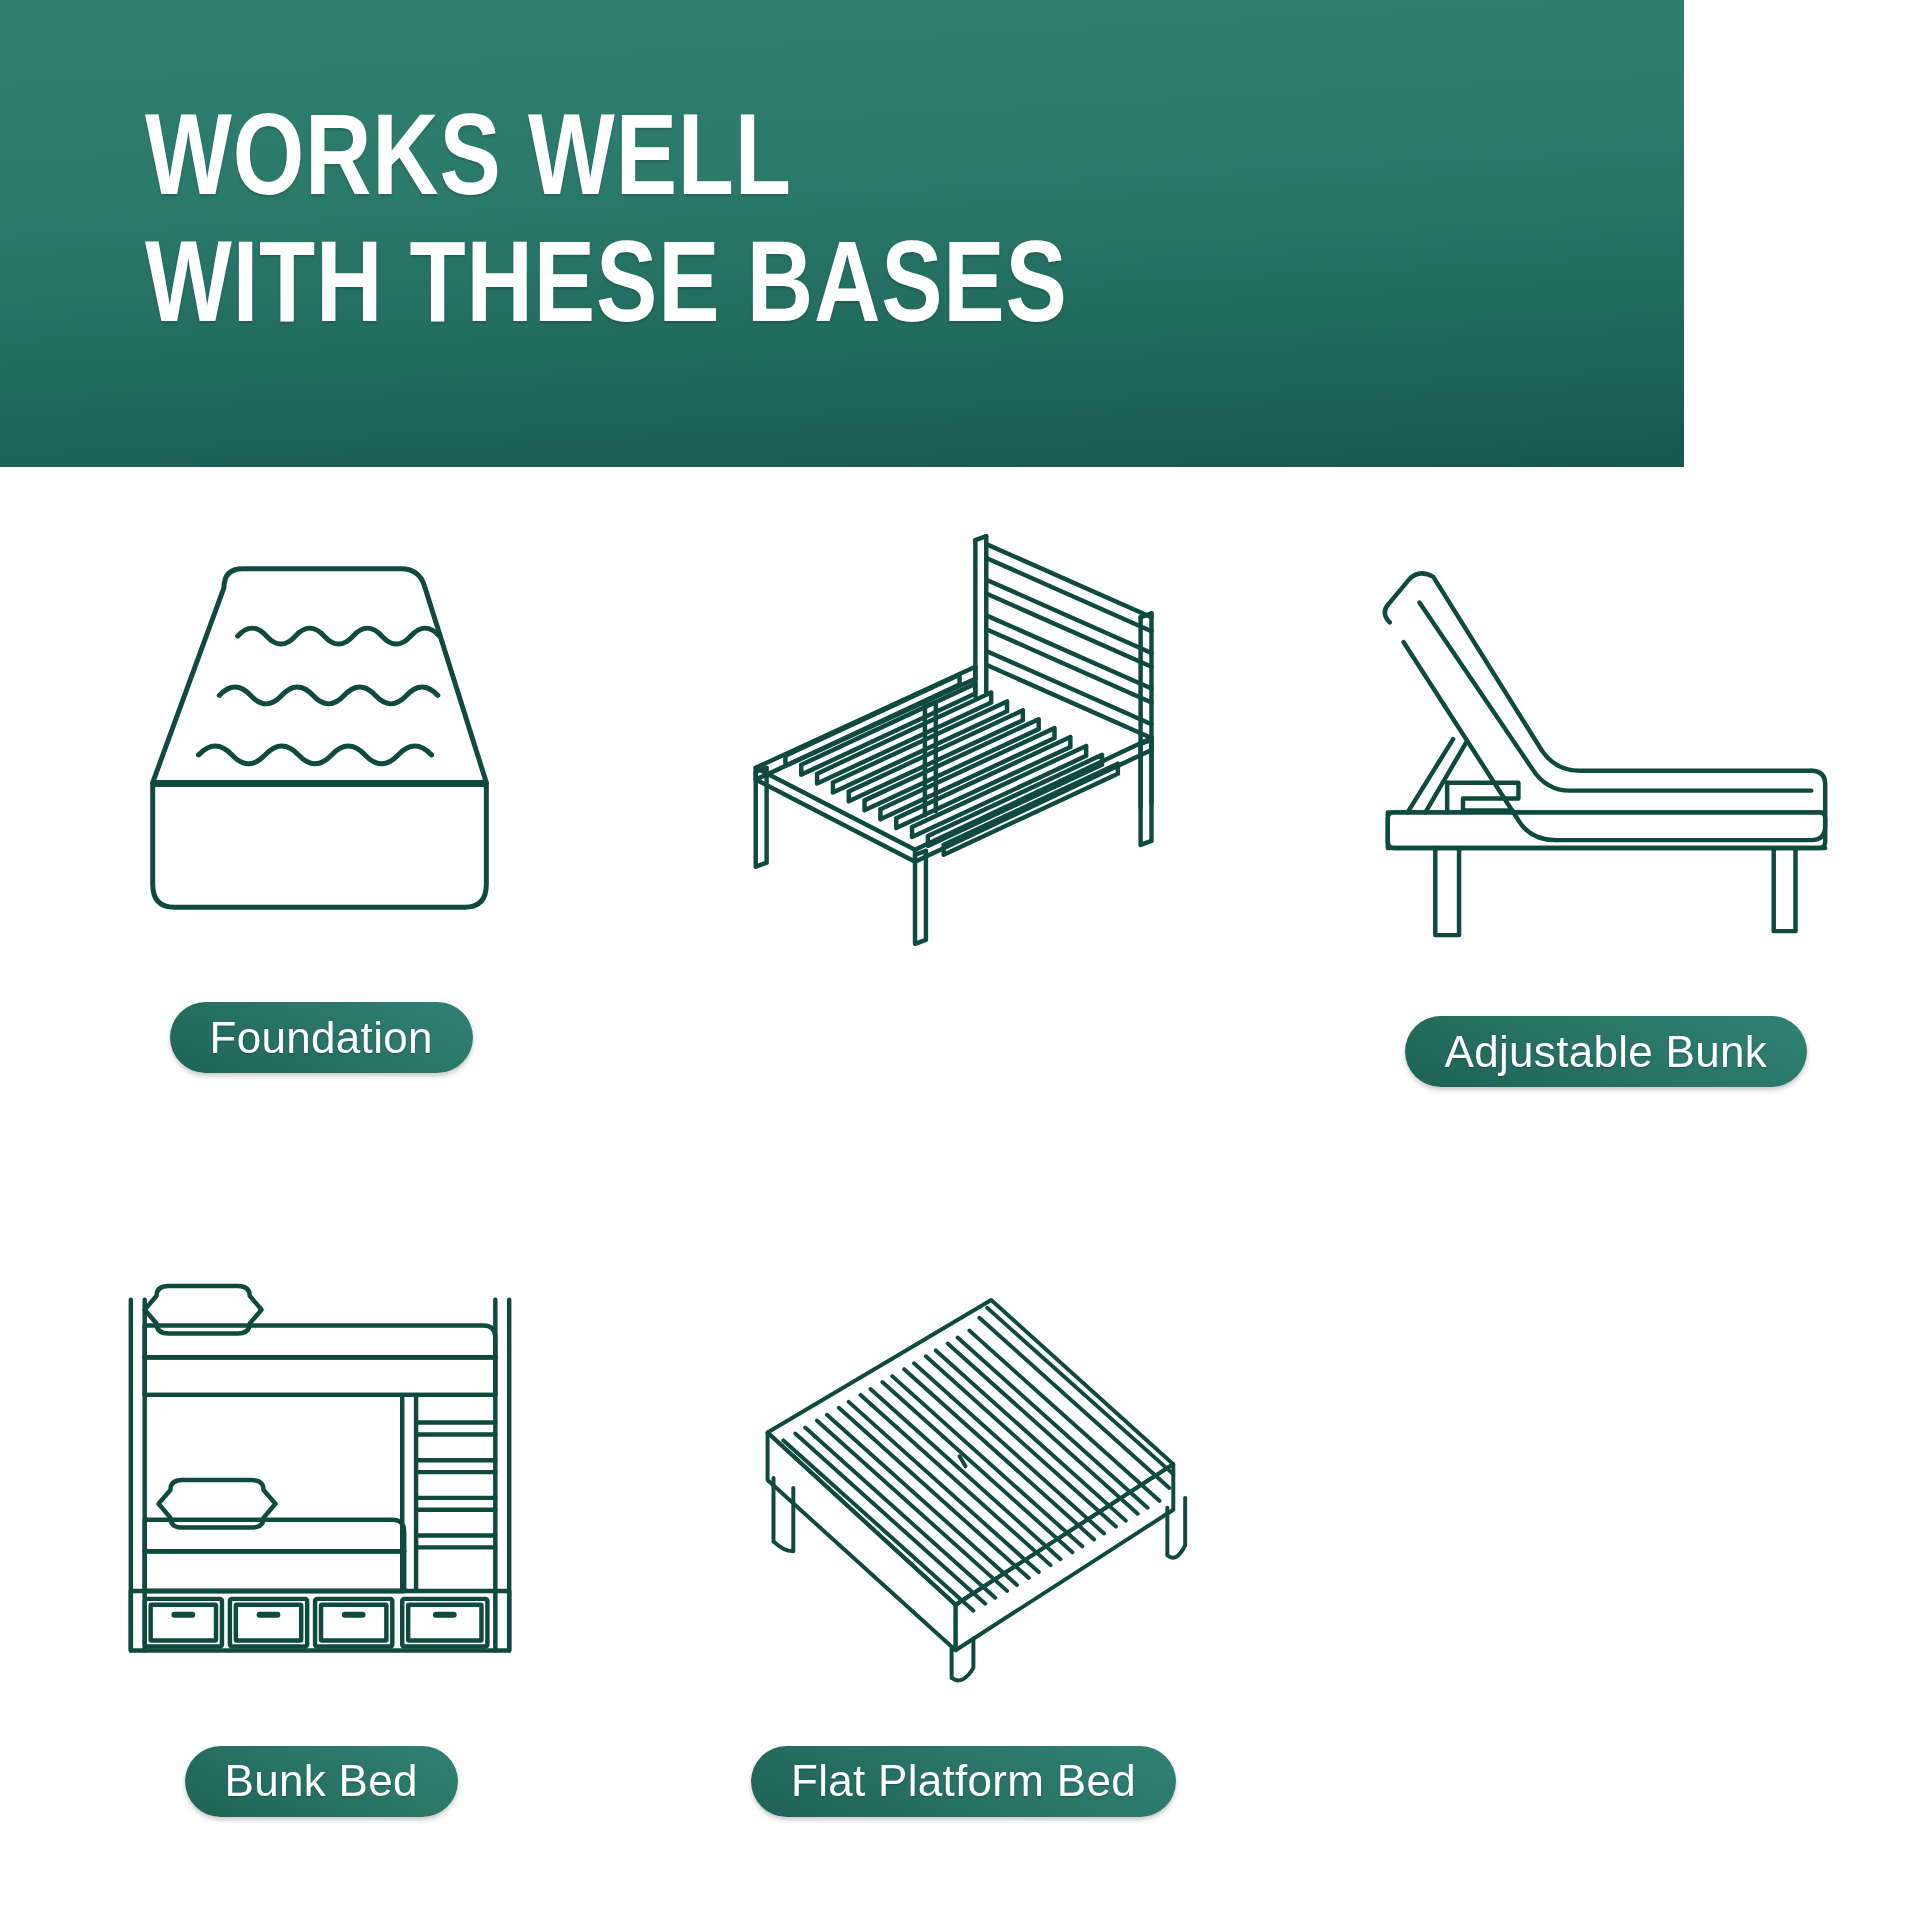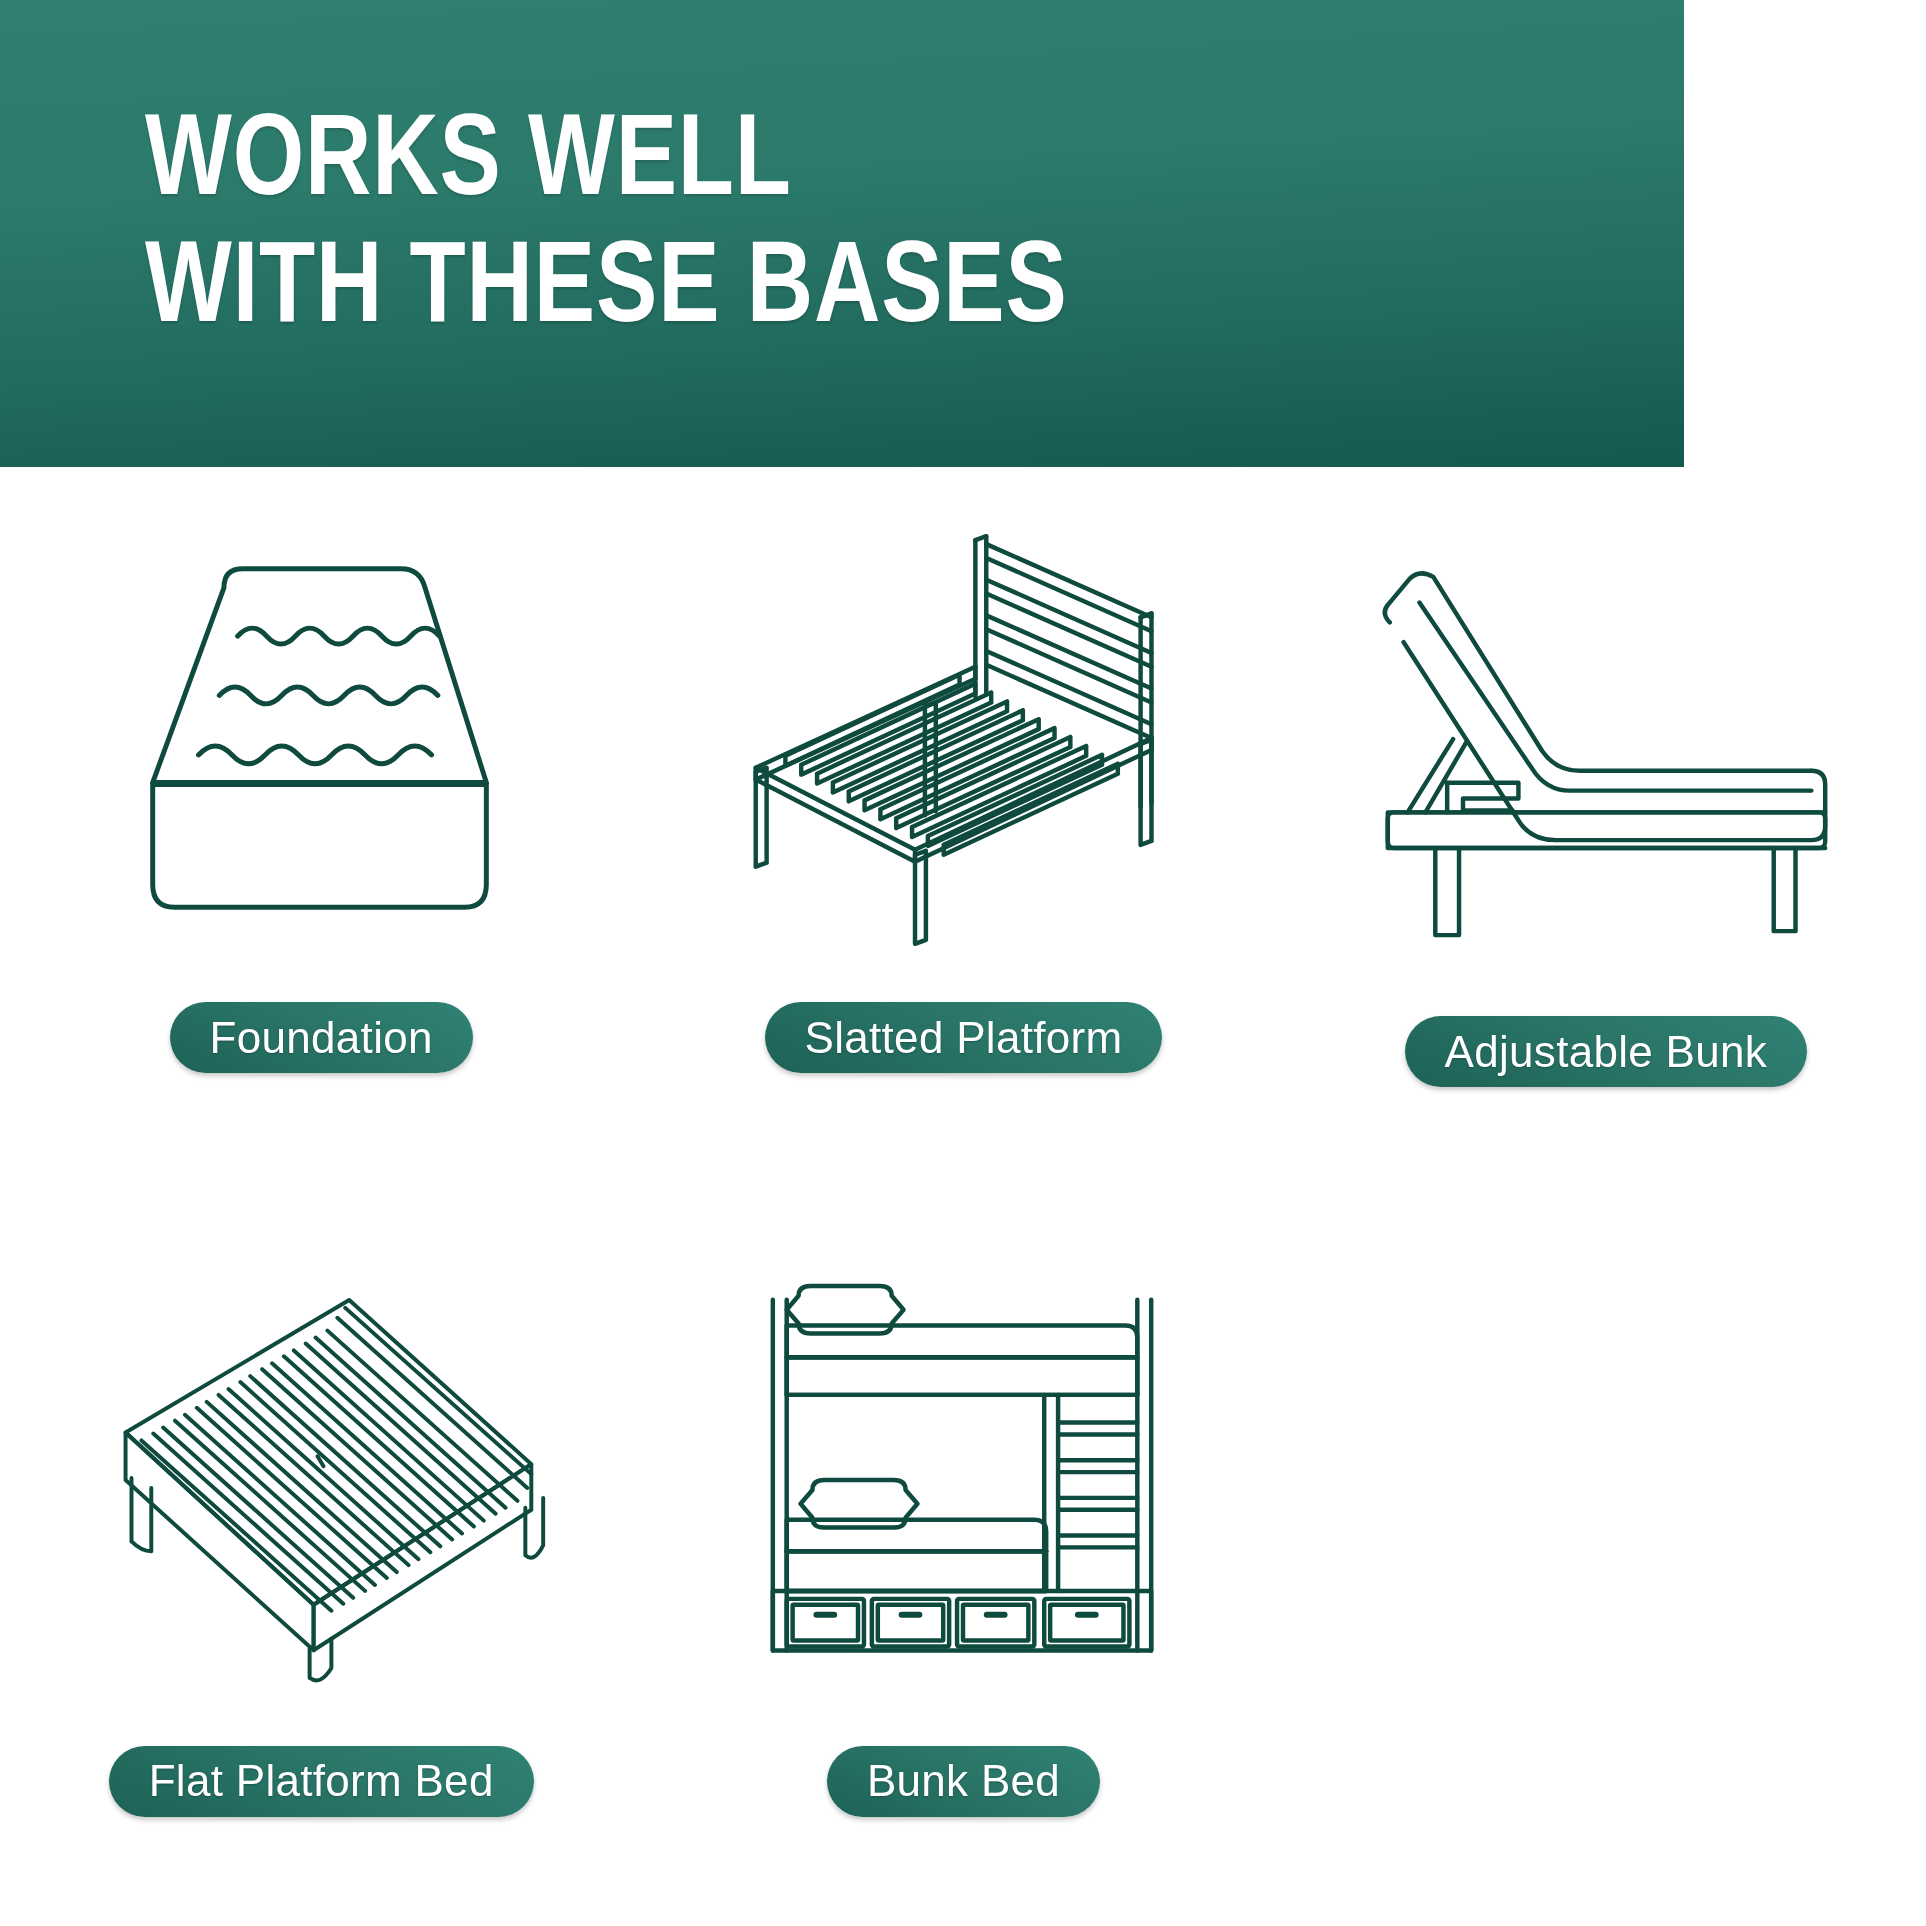--- a/index.html
+++ b/index.html
@@ -153,21 +153,20 @@
           <path d="M359 230 L183 312 M359 240 L183 322 M359 230 L359 240 M183 312 L183 322"></path>
           <path d="M375 239 L199 321 M375 249 L199 331 M375 239 L375 249 M199 321 L199 331"></path>
           <path d="M391 248 L215 330 M391 258 L215 340 M391 248 L391 258 M215 330 L215 340"></path>
         </g>
 
         <path d="M25 256 L25 352 M36 252 L36 348 M25 256 L36 252 M25 352 L36 348"></path>
         <path d="M186 340 L186 430 M197 336 L197 426 M186 340 L197 336 M186 430 L197 426"></path>
         <path d="M414 228 L414 330 M425 224 L425 326 M414 228 L425 224 M414 330 L425 326"></path>
       </svg>
     </div>
-    <div class="pill">Slatted Platform</div>
   </div>
 
 
   <div class="card row2">
     <div class="art">
       <svg width="475" height="396" viewBox="0 0 480 400" fill="none" stroke="#0f4a3e" stroke-width="4.5" stroke-linecap="round" stroke-linejoin="round">
 
         <path d="M22 66 Q12 56 22 46 L42 22 Q52 12 66 20 L176 196 Q190 216 214 216 L448 216"></path>
 
         <path d="M448 216 Q462 216 462 230 L462 272 Q462 286 448 286 L190 286"></path>
@@ -181,53 +180,20 @@
         <path d="M80 228 L80 258"></path>
 
         <path d="M20 258 L462 258 M20 258 L20 294 L462 294 M20 294 L20 258"></path>
         <rect x="20" y="258" width="442" height="36" rx="6"></rect>
 
         <path d="M68 294 L68 382 M92 294 L92 382 M68 382 L92 382"></path>
         <path d="M410 294 L410 378 M432 294 L432 378 M410 378 L432 378"></path>
       </svg>
     </div>
     <div class="pill">Adjustable Bunk</div>
-  </div>
-
-  <div class="card row2">
-    <div class="art">
-      <svg width="475" height="416" viewBox="0 0 480 420" fill="none" stroke="#0f4a3e" stroke-width="4" stroke-linecap="round" stroke-linejoin="round">
-
-        <path d="M42 158 L268 24 L452 190 L232 332 Z"></path>
-
-        <path d="M42 158 L42 206 L232 378 L232 332 Z"></path>
-
-        <path d="M232 332 L232 378 L452 236 L452 190 Z"></path>
-
-        <g stroke-width="4">
-          <path d="M58 166 L250 338 M70 159 L262 331"></path>
-          <path d="M80 153 L272 325 M92 146 L284 318"></path>
-          <path d="M102 140 L294 312 M114 133 L306 305"></path>
-          <path d="M124 127 L316 299 M136 120 L328 292"></path>
-          <path d="M146 114 L338 286 M158 107 L350 279"></path>
-          <path d="M168 101 L360 273 M180 94 L372 266"></path>
-          <path d="M190 88 L382 260 M202 81 L394 253"></path>
-          <path d="M212 75 L404 247 M224 68 L416 240"></path>
-          <path d="M234 62 L426 234 M246 55 L438 227"></path>
-          <path d="M256 42 L448 214 M264 32 L452 200"></path>
-        </g>
-
-        <path d="M236 182 L242 192" stroke-width="4"></path>
-
-        <path d="M48 204 L48 268 M68 214 L68 278 M48 268 Q58 278 68 278"></path>
-        <path d="M228 376 L228 406 M250 366 L250 396 M228 406 Q239 414 250 396"></path>
-        <path d="M446 234 L446 282 M464 224 L464 272 M446 282 Q455 290 464 272"></path>
-      </svg>
-    </div>
-    <div class="pill">Flat Platform Bed</div>
   </div>
 
   <div class="card row2">
     <div class="art">
       <svg width="416" height="416" viewBox="0 0 420 420" fill="none" stroke="#0f4a3e" stroke-width="4.5" stroke-linecap="round" stroke-linejoin="round">
 
         <path d="M18 24 L18 378 M32 24 L32 378"></path>
         <path d="M386 24 L386 378 M400 24 L400 378"></path>
 
         <path d="M44 20 Q44 10 56 10 L126 10 Q138 10 138 20 L150 34 L138 48 Q138 58 126 58 L56 58 Q44 58 44 48 L32 34 Z"></path>
@@ -267,14 +233,47 @@
           <path d="M234 342 L252 342" stroke-width="6"></path>
           <rect x="292" y="326" width="86" height="48" rx="2"></rect>
           <rect x="298" y="332" width="74" height="36" rx="1"></rect>
           <path d="M326 342 L344 342" stroke-width="6"></path>
         </g>
       </svg>
     </div>
     <div class="pill">Bunk Bed</div>
   </div>
 
+  <div class="card row2">
+    <div class="art">
+      <svg width="475" height="416" viewBox="0 0 480 420" fill="none" stroke="#0f4a3e" stroke-width="4" stroke-linecap="round" stroke-linejoin="round">
+
+        <path d="M42 158 L268 24 L452 190 L232 332 Z"></path>
+
+        <path d="M42 158 L42 206 L232 378 L232 332 Z"></path>
+
+        <path d="M232 332 L232 378 L452 236 L452 190 Z"></path>
+
+        <g stroke-width="4">
+          <path d="M58 166 L250 338 M70 159 L262 331"></path>
+          <path d="M80 153 L272 325 M92 146 L284 318"></path>
+          <path d="M102 140 L294 312 M114 133 L306 305"></path>
+          <path d="M124 127 L316 299 M136 120 L328 292"></path>
+          <path d="M146 114 L338 286 M158 107 L350 279"></path>
+          <path d="M168 101 L360 273 M180 94 L372 266"></path>
+          <path d="M190 88 L382 260 M202 81 L394 253"></path>
+          <path d="M212 75 L404 247 M224 68 L416 240"></path>
+          <path d="M234 62 L426 234 M246 55 L438 227"></path>
+          <path d="M256 42 L448 214 M264 32 L452 200"></path>
+        </g>
+
+        <path d="M236 182 L242 192" stroke-width="4"></path>
+
+        <path d="M48 204 L48 268 M68 214 L68 278 M48 268 Q58 278 68 278"></path>
+        <path d="M228 376 L228 406 M250 366 L250 396 M228 406 Q239 414 250 396"></path>
+        <path d="M446 234 L446 282 M464 224 L464 272 M446 282 Q455 290 464 272"></path>
+      </svg>
+    </div>
+    <div class="pill">Flat Platform Bed</div>
+  </div>
+
 </div>
 
 
 </body></html>

